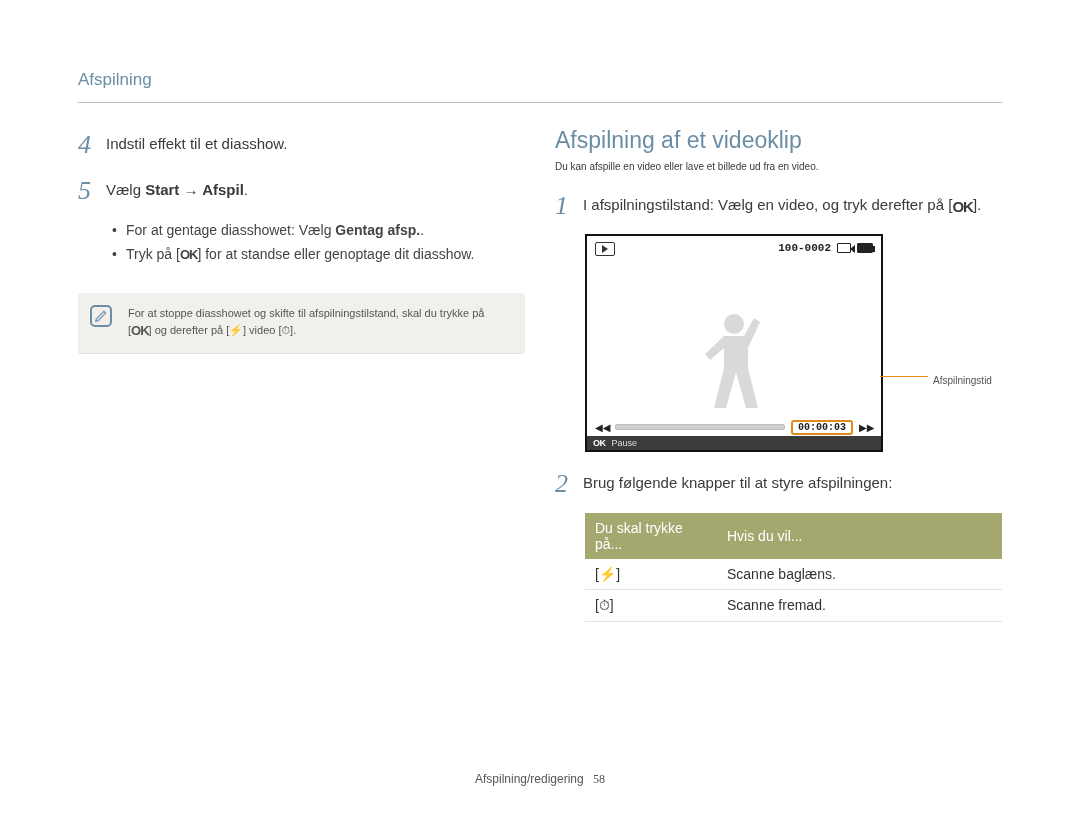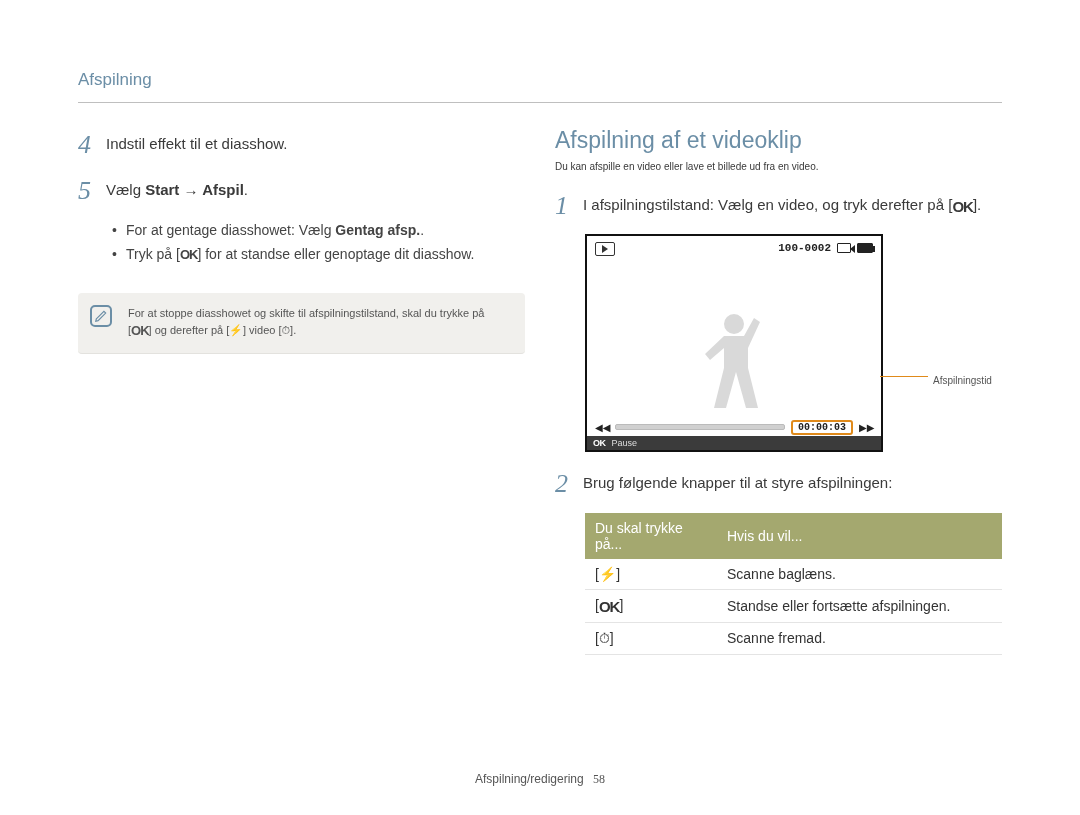--- a/index.html
+++ b/index.html
@@ -329,26 +329,20 @@
         </thead>
         <tbody>
           <tr>
             <td>
               <span class="brkt">[</span><span class="glyph-flash">⚡</span><span class="brkt">]</span>
             </td>
             <td>Scanne baglæns.</td>
           </tr>
           <tr>
             <td>
-              <span class="brkt">[</span><span class="icon-ok icon-ok-lg">OK</span><span class="brkt">]</span>
-            </td>
-            <td>Standse eller fortsætte afspilningen.</td>
-          </tr>
-          <tr>
-            <td>
               <span class="brkt">[</span><span class="glyph-timer">⏱</span><span class="brkt">]</span>
             </td>
             <td>Scanne fremad.</td>
           </tr>
         </tbody>
       </table>
 
     </div>
   </div>
 </div>

